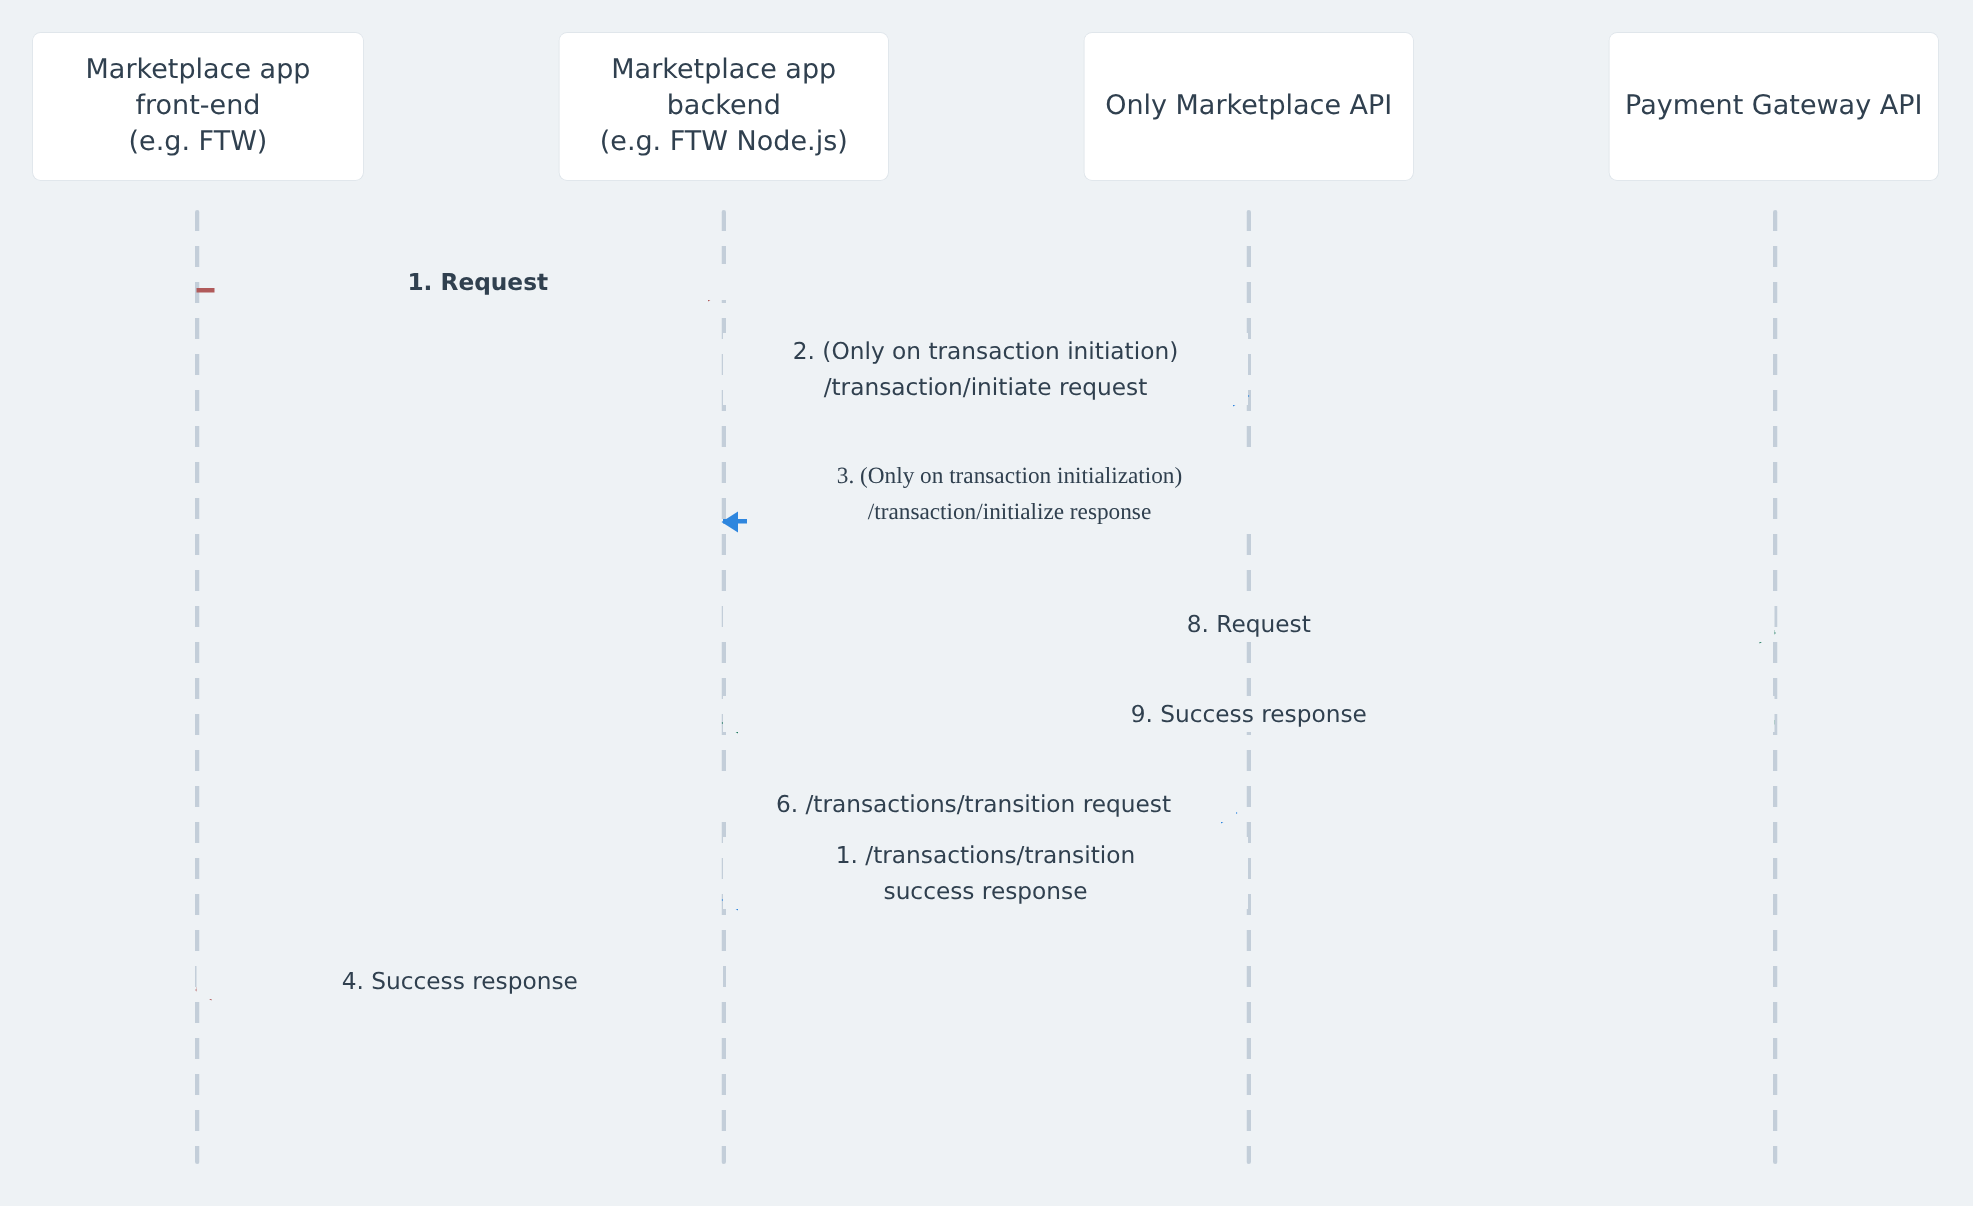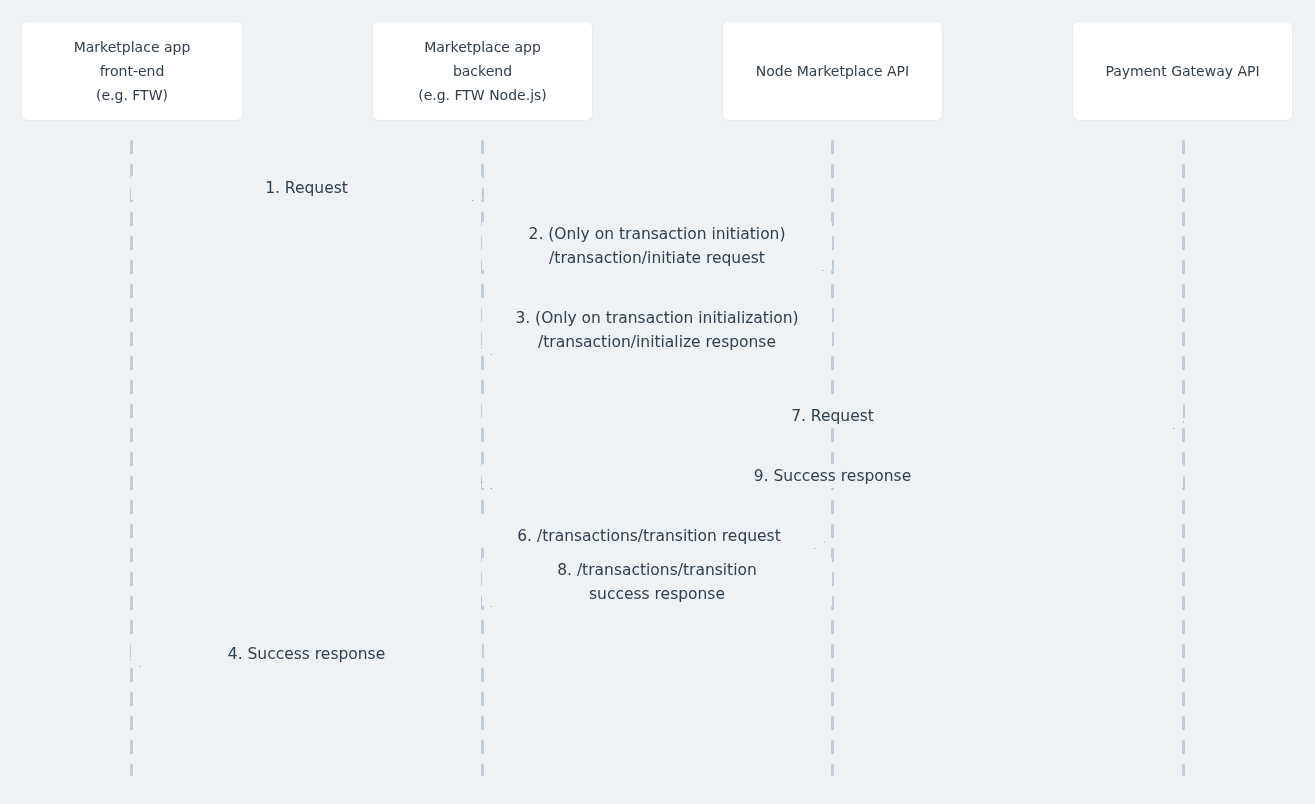--- a/index.html
+++ b/index.html
@@ -23,21 +23,21 @@
   .participant {
     position: absolute;
     background: #ffffff;
     border-radius: 5px;
     box-sizing: border-box;
     display: flex;
     align-items: center;
     justify-content: center;
     text-align: center;
     color: #30404f;
-    font-size: 14px;
+    font-size: 18px;
     line-height: 24px;
     padding: 6px 0;
     box-shadow: 0 0 0 0.5px rgba(190, 200, 212, 0.35);
   }
   .participant .plabel {
     white-space: pre-line;
   }
   
   .lifeline {
     position: absolute;
@@ -111,63 +111,63 @@
         <div class="plabel">Marketplace app
 front-end
 (e.g. FTW)</div>
       </div>
       <div class="participant" style="left: 373px; top: 22px; width: 219px; height: 98px;">
         <div class="plabel">Marketplace app
 backend
 (e.g. FTW Node.js)</div>
       </div>
       <div class="participant" style="left: 723px; top: 22px; width: 219px; height: 98px;">
-        <div class="plabel">Node Marketplace API</div>
+        <div class="plabel">Only Marketplace API</div>
       </div>
       <div class="participant" style="left: 1073px; top: 22px; width: 219px; height: 98px; text-align: center;">
         <div class="plabel">Payment Gateway API</div>
       </div>
     </div>
   <div id="messages-layer">
       <div class="message" style="left: 131px; top: 192px; width: 351px; height: 2.5px;">
         <div class="msg-line" style="left: 0px; width: 351px; background: rgb(176, 90, 90);"></div>
         <div class="msg-head right" style="left: 341px; border-left-color: rgb(176, 90, 90);"></div>
-        <div class="msg-label one-line" style="left: 0px; width: 351px;">1. Request</div>
+        <div class="msg-label one-line" style="left: 12px; width: 351px; font-weight: bold;">1. Request</div>
       </div>
       <div class="message" style="left: 482px; top: 262px; width: 350px; height: 2.5px;">
         <div class="msg-line" style="left: 0px; width: 350px; background: rgb(46, 134, 222);"></div>
         <div class="msg-head right" style="left: 340px; border-left-color: rgb(46, 134, 222);"></div>
         <div class="msg-label two-line" style="left: 0px; width: 350px;">2. (Only on transaction initiation)
 /transaction/initiate request</div>
       </div>
       <div class="message" style="left: 482px; top: 346px; width: 350px; height: 2.5px;">
         <div class="msg-line" style="left: 0px; width: 350px; background: rgb(46, 134, 222);"></div>
         <div class="msg-head left" style="left: -1px; border-right-color: rgb(46, 134, 222);"></div>
-        <div class="msg-label two-line" style="left: 0px; width: 350px;">3. (Only on transaction initialization)
+        <div class="msg-label two-line" style="left: 16px; width: 350px; font-family: Liberation Serif, serif;">3. (Only on transaction initialization)
 /transaction/initialize response</div>
       </div>
       <div class="message" style="left: 482px; top: 420px; width: 701px; height: 2.5px;">
         <div class="msg-line" style="left: 0px; width: 701px; background: rgb(31, 122, 95);"></div>
         <div class="msg-head right" style="left: 691px; border-left-color: rgb(31, 122, 95);"></div>
-        <div class="msg-label one-line" style="left: 0px; width: 701px;">7. Request</div>
+        <div class="msg-label one-line" style="left: 0px; width: 701px;">8. Request</div>
       </div>
       <div class="message" style="left: 482px; top: 480px; width: 701px; height: 2.5px;">
         <div class="msg-line" style="left: 0px; width: 701px; background: rgb(31, 122, 95);"></div>
         <div class="msg-head left" style="left: -1px; border-right-color: rgb(31, 122, 95);"></div>
         <div class="msg-label one-line" style="left: 0px; width: 701px;">9. Success response</div>
       </div>
       <div class="message" style="left: 474px; top: 540px; width: 350px; height: 2.5px;">
         <div class="msg-line" style="left: 0px; width: 350px; background: rgb(46, 134, 222);"></div>
         <div class="msg-head right" style="left: 340px; border-left-color: rgb(46, 134, 222);"></div>
         <div class="msg-label one-line" style="left: 0px; width: 350px;">6. /transactions/transition request</div>
       </div>
       <div class="message" style="left: 482px; top: 598px; width: 350px; height: 2.5px;">
         <div class="msg-line" style="left: 0px; width: 350px; background: rgb(46, 134, 222);"></div>
         <div class="msg-head left" style="left: -1px; border-right-color: rgb(46, 134, 222);"></div>
-        <div class="msg-label two-line" style="left: 0px; width: 350px;">8. /transactions/transition
+        <div class="msg-label two-line" style="left: 0px; width: 350px;">1. /transactions/transition
 success response</div>
       </div>
       <div class="message" style="left: 131px; top: 658px; width: 351px; height: 2.5px;">
         <div class="msg-line" style="left: 0px; width: 351px; background: rgb(176, 90, 90);"></div>
         <div class="msg-head left" style="left: -1px; border-right-color: rgb(176, 90, 90);"></div>
         <div class="msg-label one-line" style="left: 0px; width: 351px;">4. Success response</div>
       </div>
     </div>
 </div>
 

